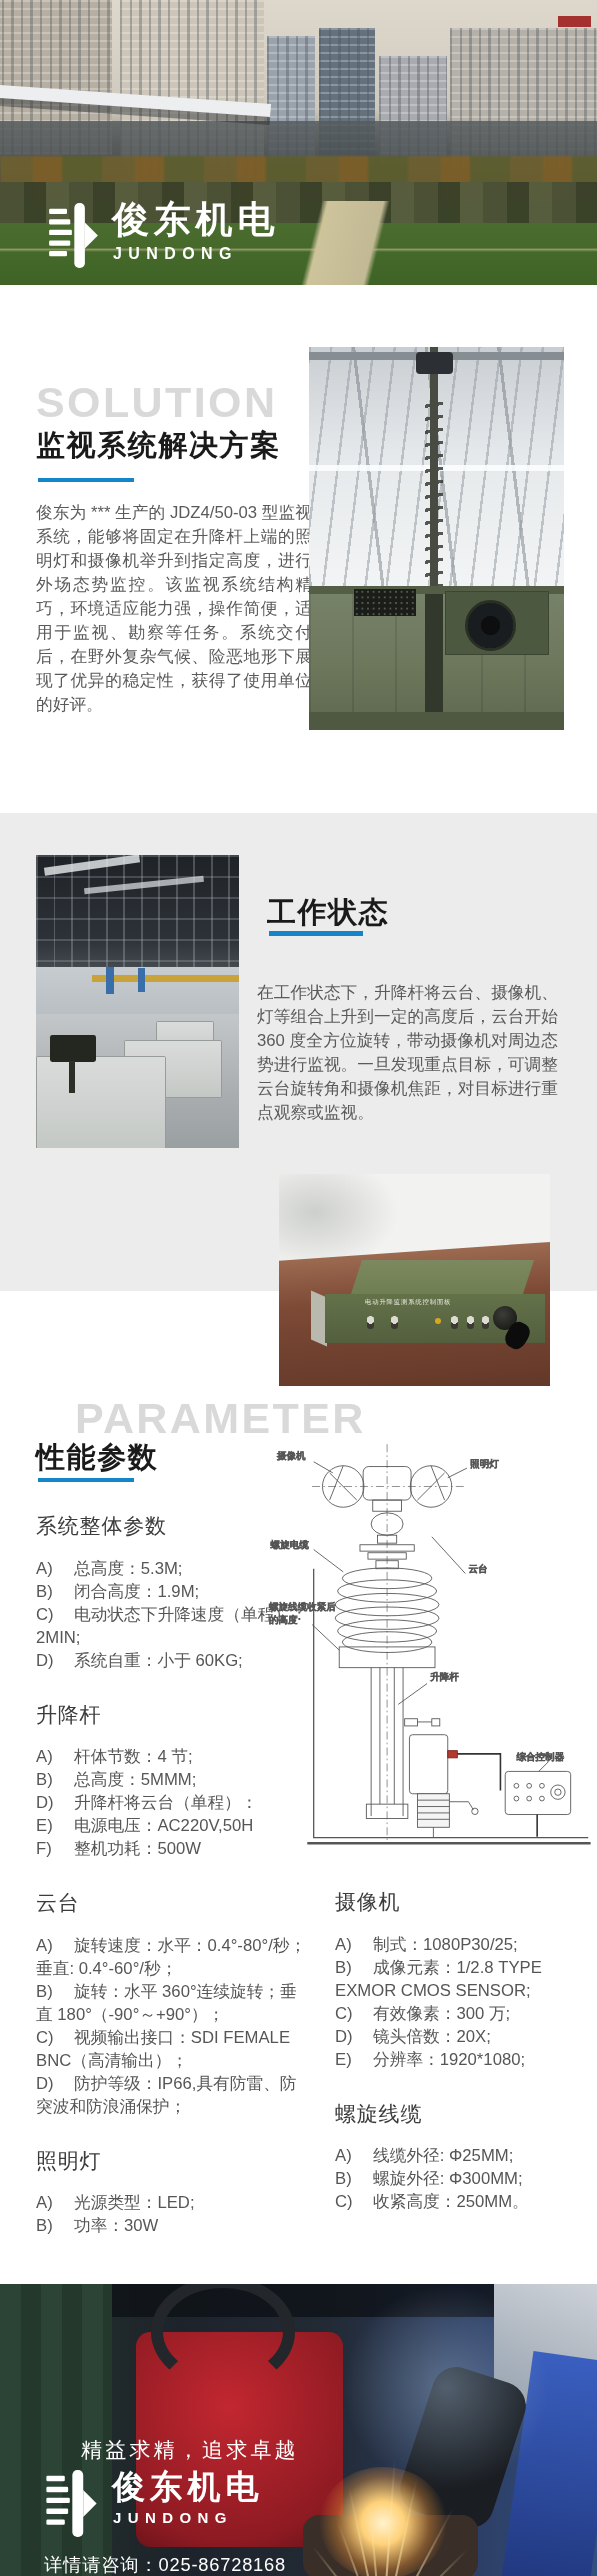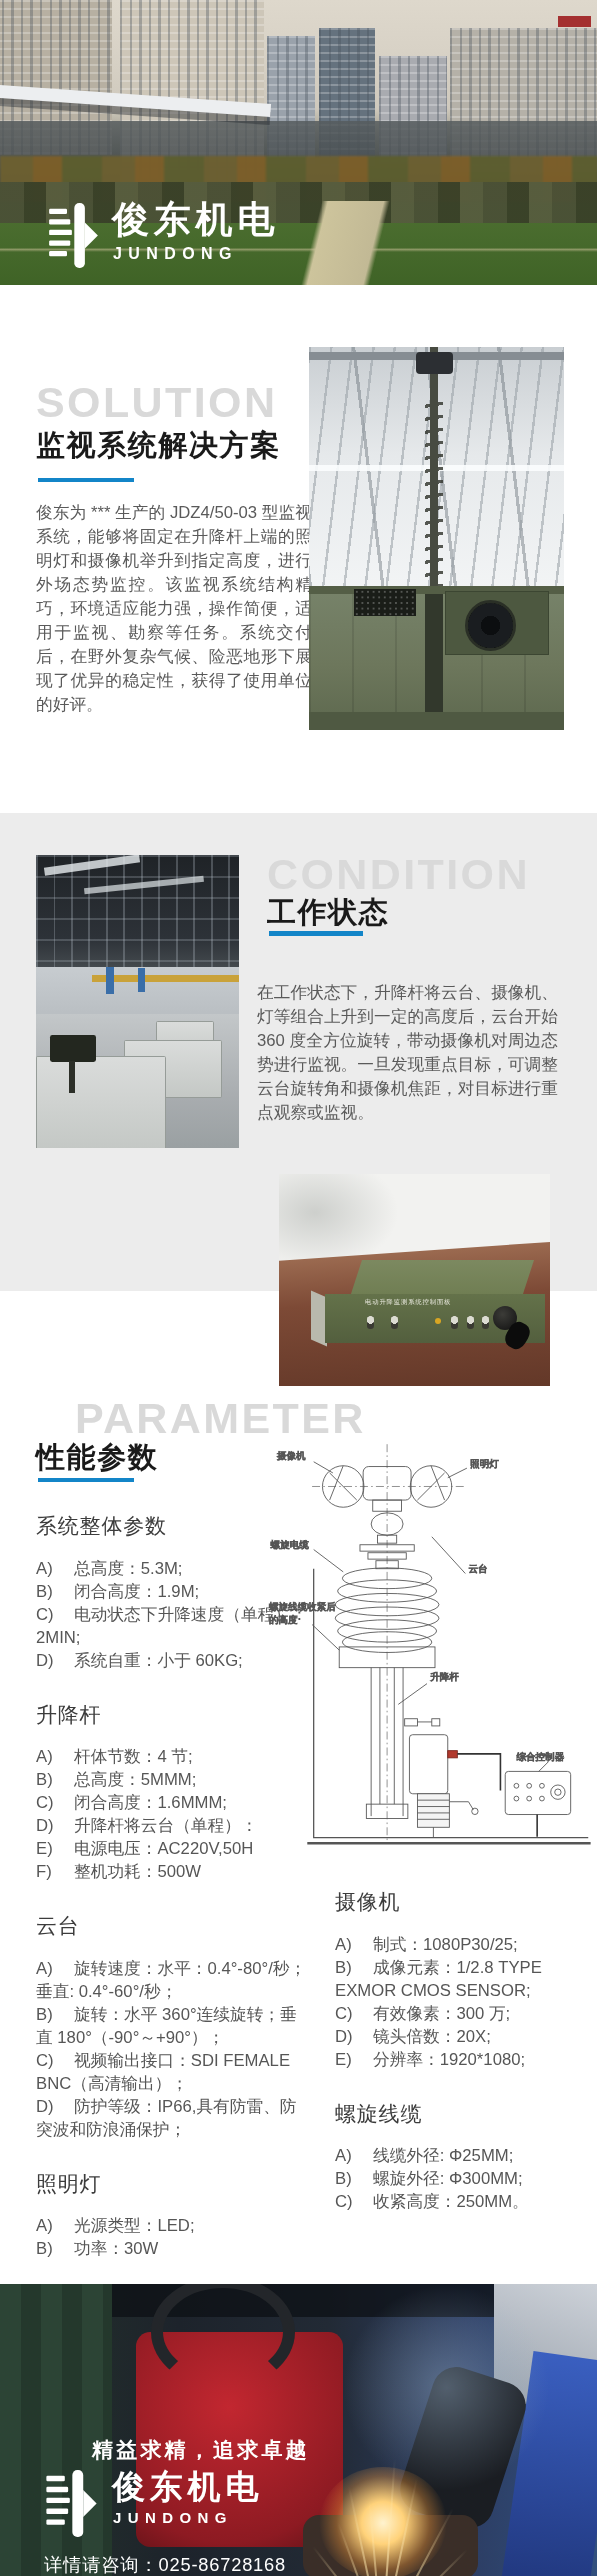--- a/index.html
+++ b/index.html
@@ -189,21 +189,20 @@
     <div id="cond-banner1"></div>
     <div id="cond-banner2"></div>
     <div id="cond-floor"></div>
     <div class="cbox" style="left:120px;top:166px;width:56px;height:37px;"></div>
     <div class="cbox" style="left:88px;top:185px;width:96px;height:56px;"></div>
     <div class="cbox" style="left:0px;top:201px;width:128px;height:92px;"></div>
     <div id="cond-dev"></div>
     <div id="cond-pole"></div>
   </div>
 
-  <div class="abs en-h" style="left:267px;top:853px;">CONDITION</div>
   <div class="abs cn-h" style="left:267px;top:898px;">工作状态</div>
   <div class="abs blue-line" style="left:269px;top:931px;width:94px;height:4.8px;"></div>
   <div class="abs para" style="left:257px;top:981px;width:301px;">在工作状态下，升降杆将云台、摄像机、灯等组合上升到一定的高度后，云台开始 360 度全方位旋转，带动摄像机对周边态势进行监视。一旦发现重点目标，可调整云台旋转角和摄像机焦距，对目标进行重点观察或监视。</div>
 
   <div id="ctrl-photo" class="abs">
     <div id="ctrl-wall-sh"></div>
     <div id="ctrl-table"></div>
     <div id="ctrl-top"></div>
     <div id="ctrl-side"></div>
     <div id="ctrl-front"></div>
@@ -313,21 +312,20 @@
         <div class="ptitle">系统整体参数</div>
         <div class="pitem"><span class="pk">A)</span><span class="pv">总高度：5.3M;</span></div>
         <div class="pitem"><span class="pk">B)</span><span class="pv">闭合高度：1.9M;</span></div>
         <div class="pitem"><span class="pk">C)</span><span class="pv">电动状态下升降速度（单程）：2MIN;</span></div>
         <div class="pitem"><span class="pk">D)</span><span class="pv">系统自重：小于 60KG;</span></div>
       </div>
       <div class="pgroup">
         <div class="ptitle">升降杆</div>
         <div class="pitem"><span class="pk">A)</span><span class="pv">杆体节数：4 节;</span></div>
         <div class="pitem"><span class="pk">B)</span><span class="pv">总高度：5MMM;</span></div>
-        <div class="pitem"><span class="pk">C)</span><span class="pv">闭合高度：1.6MMM;</span></div>
         <div class="pitem"><span class="pk">D)</span><span class="pv">升降杆将云台（单程）：</span></div>
         <div class="pitem"><span class="pk">E)</span><span class="pv">电源电压：AC220V,50H</span></div>
         <div class="pitem"><span class="pk">F)</span><span class="pv">整机功耗：500W</span></div>
       </div>
       <div class="pgroup">
         <div class="ptitle">云台</div>
         <div class="pitem"><span class="pk">A)</span><span class="pv">旋转速度：水平：0.4°-80°/秒；垂直: 0.4°-60°/秒；</span></div>
         <div class="pitem"><span class="pk">B)</span><span class="pv">旋转：水平 360°连续旋转；垂直 180°（-90°～+90°）；</span></div>
         <div class="pitem"><span class="pk">C)</span><span class="pv">视频输出接口：SDI FEMALE BNC（高清输出）；</span></div>
         <div class="pitem"><span class="pk">D)</span><span class="pv">防护等级：IP66,具有防雷、防突波和防浪涌保护；</span></div>
@@ -368,21 +366,21 @@
     <div id="f-glow"></div>
     <div class="spark" style="transform:rotate(-5deg);height:144px;top:215px;"></div>
     <div class="spark" style="transform:rotate(12deg);height:167px;top:191px;"></div>
     <div class="spark" style="transform:rotate(-20deg);height:128px;top:231px;"></div>
     <div class="spark" style="transform:rotate(28deg);height:151px;top:207px;"></div>
     <div class="spark" style="transform:rotate(-38deg);height:112px;top:239px;"></div>
     <div class="spark" style="transform:rotate(45deg);height:120px;top:231px;"></div>
     <div class="spark" style="transform:rotate(4deg);height:183px;top:175px;"></div>
     <div class="spark" style="transform:rotate(-12deg);height:159px;top:199px;"></div>
 
-    <div class="abs f-text" style="left:92px;top:152px;font-size:21px;font-weight:700;letter-spacing:3.2px;">精益求精，追求卓越</div>
+    <div class="abs f-text" style="left:81px;top:152px;font-size:21px;font-weight:400;letter-spacing:3.2px;">精益求精，追求卓越</div>
     <div class="abs logo-icon" style="left:46px;top:186px;width:51px;height:67px;">
       <svg viewBox="0 0 120 160" fill="#ffffff">
         <rect x="0" y="14" width="44" height="13" rx="3"></rect>
         <rect x="0" y="40" width="52" height="13" rx="3"></rect>
         <rect x="0" y="66" width="56" height="13" rx="3"></rect>
         <rect x="0" y="92" width="52" height="13" rx="3"></rect>
         <rect x="0" y="118" width="44" height="13" rx="3"></rect>
         <rect x="62" y="0" width="26" height="160" rx="12"></rect>
         <polygon points="88,48 120,80 88,112"></polygon>
       </svg>

